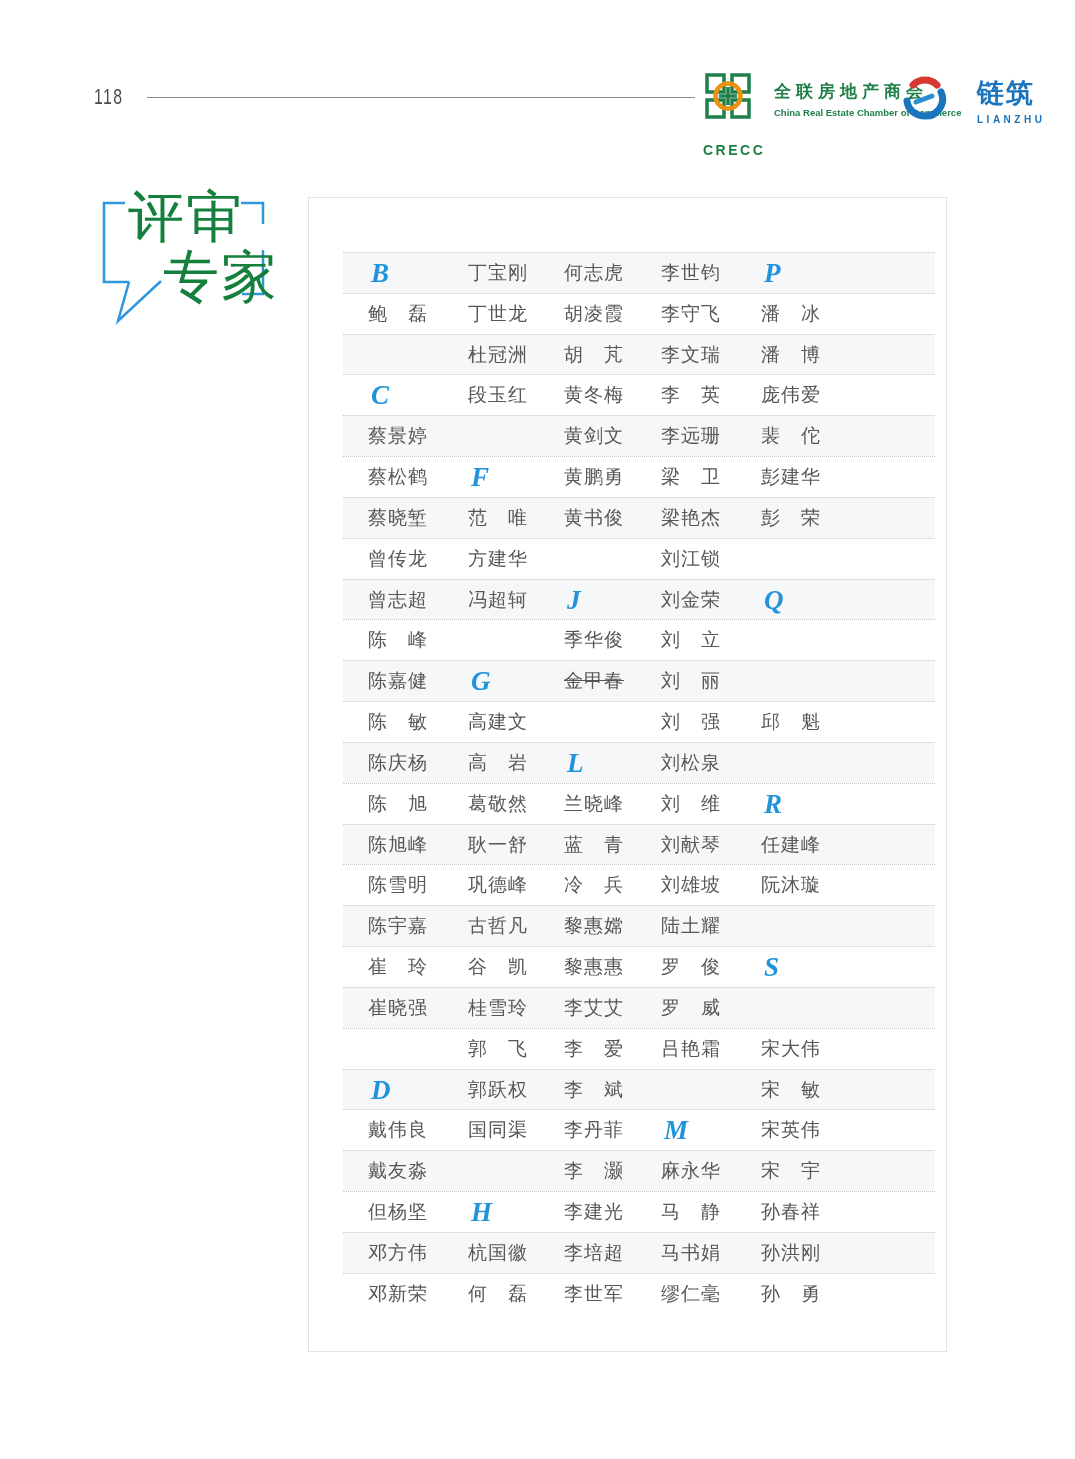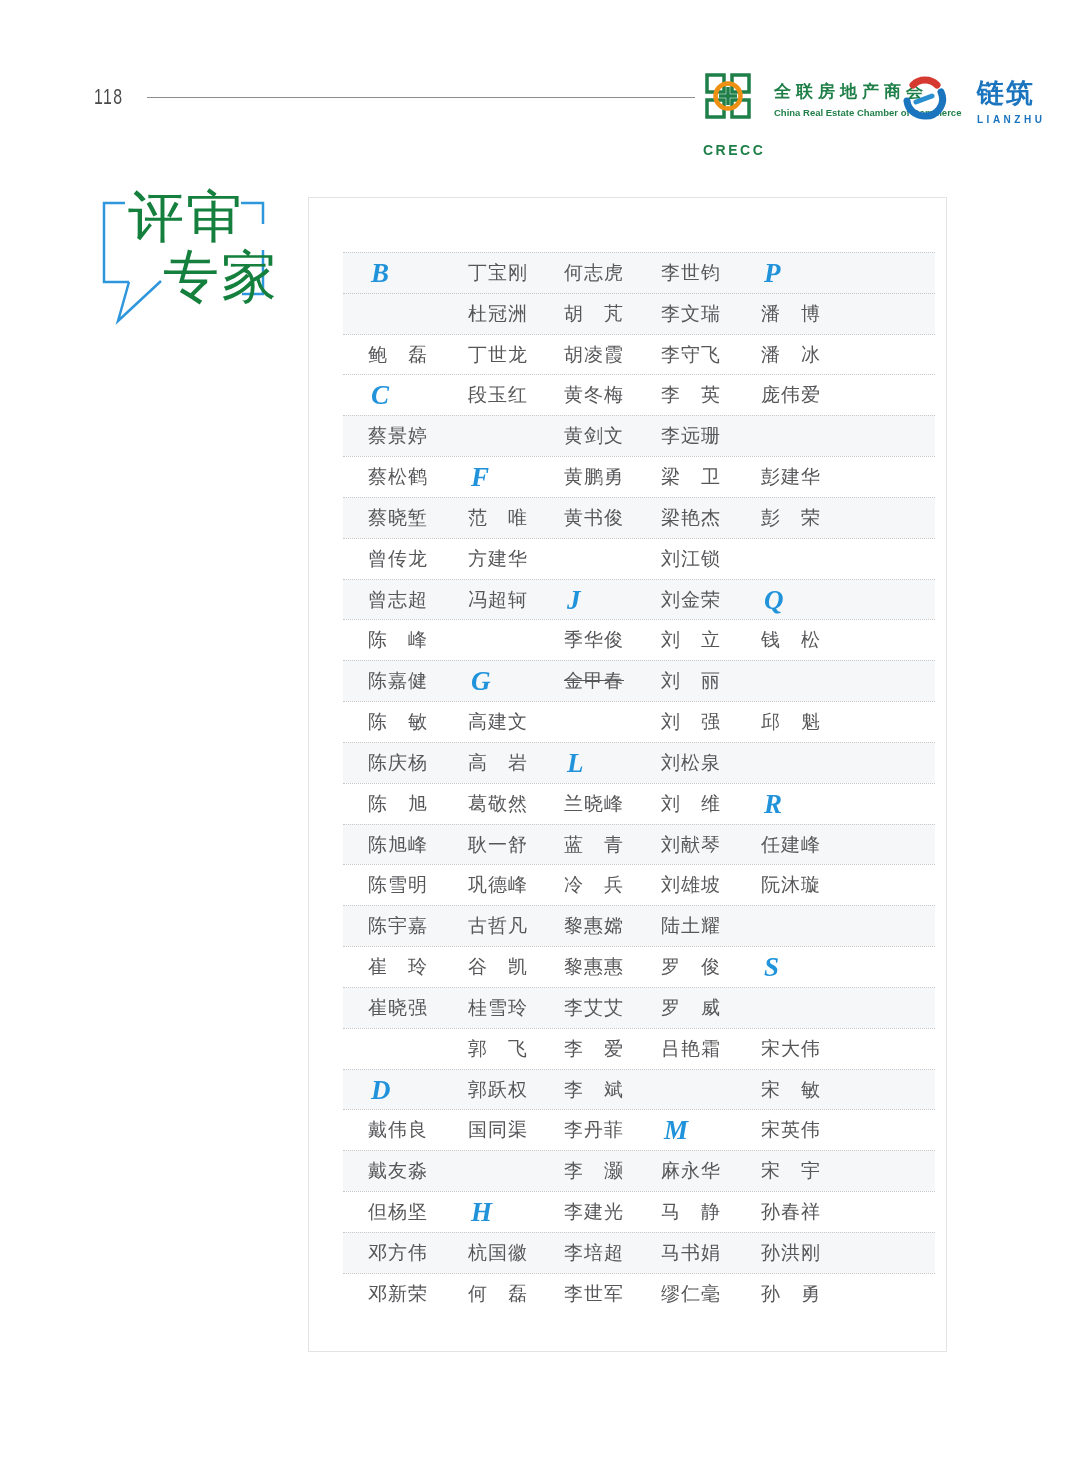--- a/index.html
+++ b/index.html
@@ -97,46 +97,47 @@
 
   <div class="card">
     <div class="tbl">
         <div class="row shade">
           <div class="cell letter">B</div>
           <div class="cell">丁宝刚</div>
           <div class="cell">何志虎</div>
           <div class="cell">李世钧</div>
           <div class="cell letter">P</div>
         </div>
-        <div class="row shade">
-          <div class="cell"></div>
-          <div class="cell">杜冠洲</div>
-          <div class="cell">胡　芃</div>
-          <div class="cell">李文瑞</div>
-          <div class="cell">潘　博</div>
-        </div>
         <div class="row">
           <div class="cell">鲍　磊</div>
           <div class="cell">丁世龙</div>
           <div class="cell">胡凌霞</div>
           <div class="cell">李守飞</div>
           <div class="cell">潘　冰</div>
         </div>
+        <div class="row shade">
+          <div class="cell"></div>
+          <div class="cell">杜冠洲</div>
+          <div class="cell">胡　芃</div>
+          <div class="cell">李文瑞</div>
+          <div class="cell">潘　博</div>
+        </div>
         <div class="row">
           <div class="cell letter">C</div>
           <div class="cell">段玉红</div>
           <div class="cell">黄冬梅</div>
           <div class="cell">李　英</div>
           <div class="cell">庞伟爱</div>
         </div>
         <div class="row shade">
           <div class="cell">蔡景婷</div>
           <div class="cell"></div>
           <div class="cell">黄剑文</div>
           <div class="cell">李远珊</div>
+          <div class="cell">裴　佗</div>
         </div>
         <div class="row">
           <div class="cell">蔡松鹤</div>
           <div class="cell letter">F</div>
           <div class="cell">黄鹏勇</div>
           <div class="cell">梁　卫</div>
           <div class="cell">彭建华</div>
         </div>
         <div class="row shade">
           <div class="cell">蔡晓堑</div>
@@ -157,21 +158,20 @@
           <div class="cell">冯超轲</div>
           <div class="cell letter">J</div>
           <div class="cell">刘金荣</div>
           <div class="cell letter">Q</div>
         </div>
         <div class="row">
           <div class="cell">陈　峰</div>
           <div class="cell"></div>
           <div class="cell">季华俊</div>
           <div class="cell">刘　立</div>
-          <div class="cell">钱　松</div>
         </div>
         <div class="row shade">
           <div class="cell">陈嘉健</div>
           <div class="cell letter">G</div>
           <div class="cell strike">金甲春</div>
           <div class="cell">刘　丽</div>
         </div>
         <div class="row">
           <div class="cell">陈　敏</div>
           <div class="cell">高建文</div>

